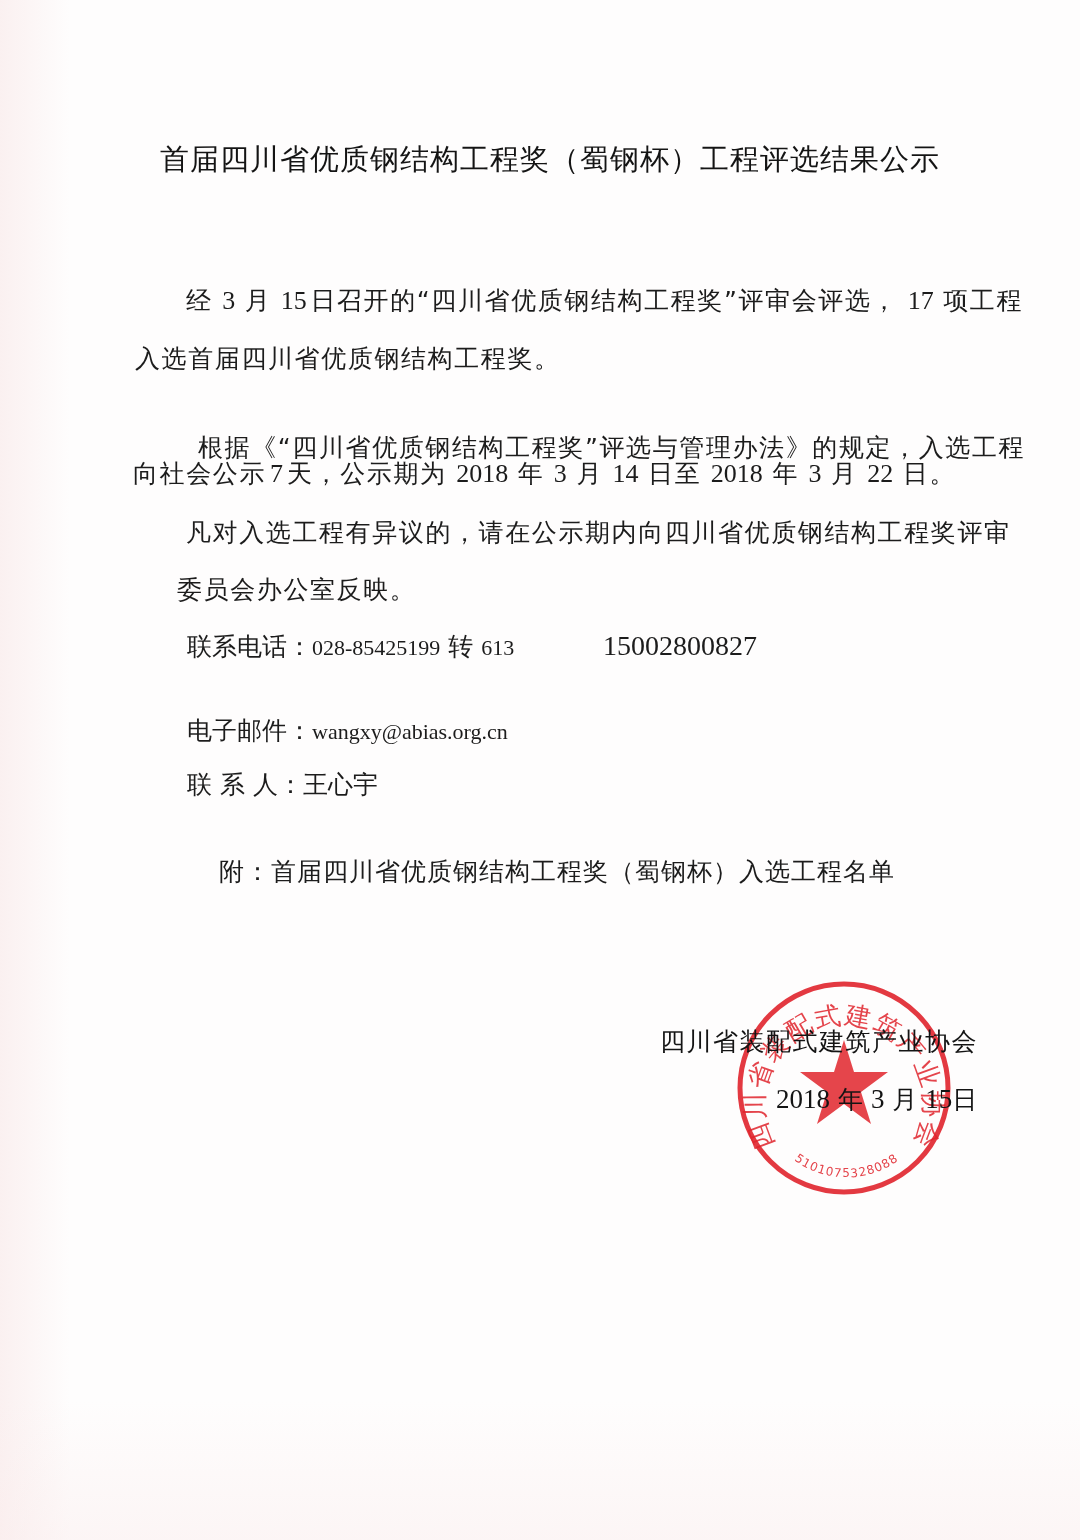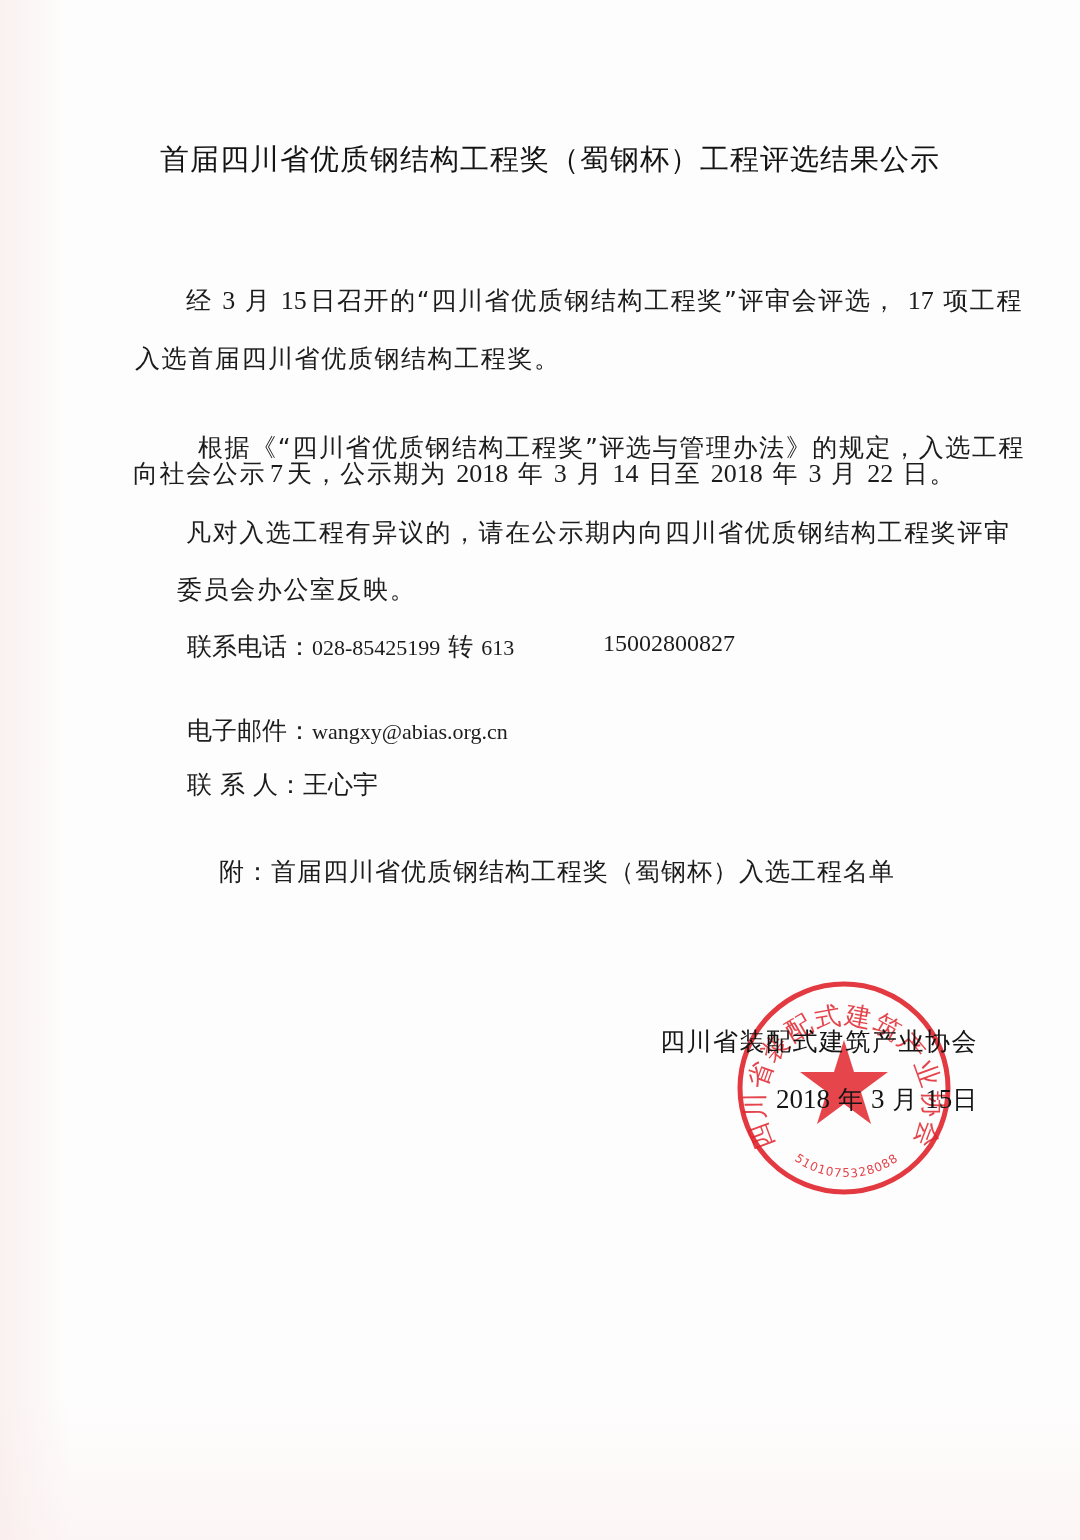--- a/index.html
+++ b/index.html
@@ -64,21 +64,21 @@
   }
   .contact-row .value {
     font-family: "Liberation Serif", "DejaVu Serif", serif;
     font-size: 22px;
   }
   .mobile {
     position: absolute;
     left: 603px;
     top: 630px;
     font-family: "Liberation Serif", "DejaVu Serif", serif;
-    font-size: 24px;
+    font-size: 28px;
     color: #1c1c1c;
   }
   .stamp {
     position: absolute;
     left: 734px;
     top: 978px;
     width: 220px;
     height: 220px;
   }
   .org-name {

